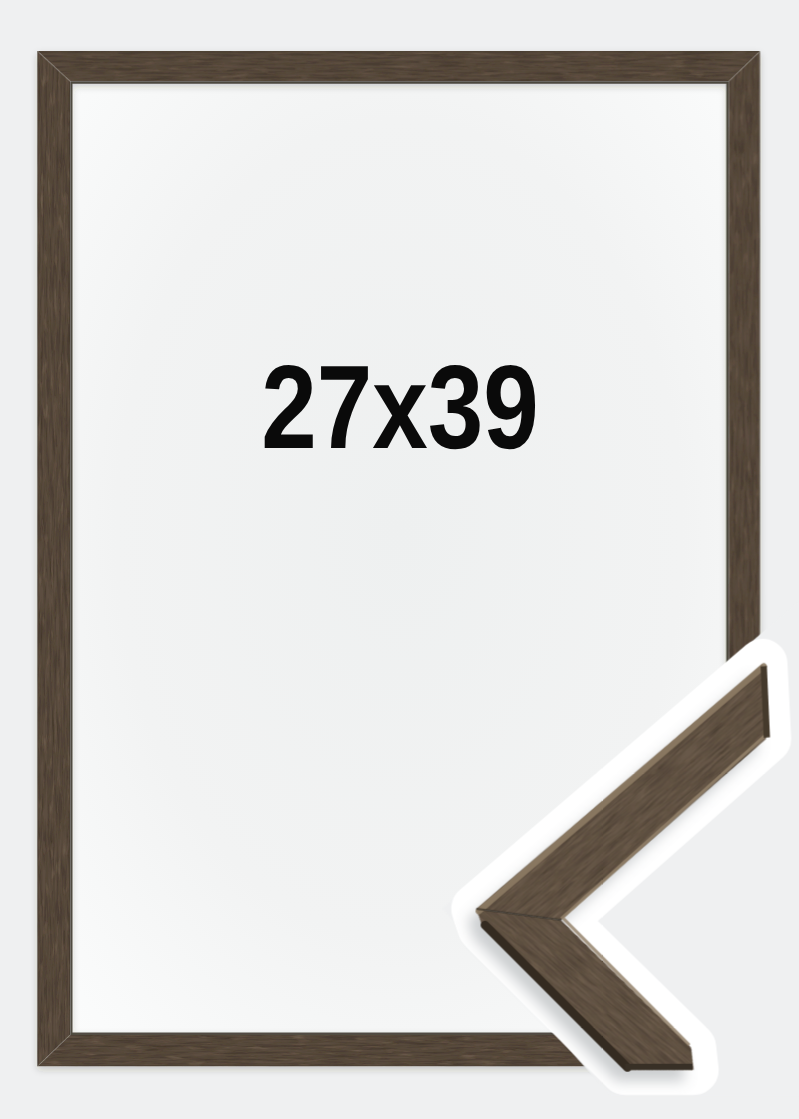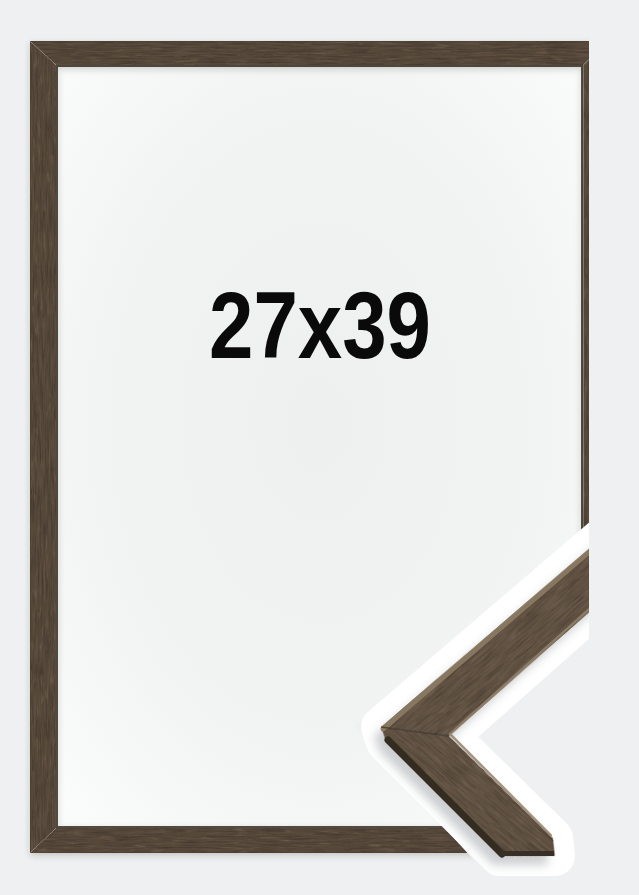--- a/index.html
+++ b/index.html
@@ -1,16 +1,16 @@
 <!DOCTYPE html>
 <html><head>
 <meta charset="utf-8">
 <style>
   html,body{margin:0;padding:0;background:#eff0f1;}
-  .stage{width:589px;height:895px;position:relative;overflow:hidden;}
+  .stage{width:639px;height:895px;position:relative;overflow:hidden;}
   svg{display:block;}
   .size-label{font-family:"Liberation Sans","DejaVu Sans",sans-serif;font-weight:700;}
   .halo{fill:#ffffff;stroke:#ffffff;stroke-width:40;stroke-linejoin:round;stroke-linecap:round;}
   .edge-outer{fill:none;stroke:#4a3e31;stroke-opacity:.5;stroke-width:1;}
   .edge-inner{fill:none;stroke:#2b231a;stroke-opacity:.8;stroke-width:2;}
   .bevel-top{stroke:#8d7b64;stroke-width:5;stroke-opacity:.9;fill:none;stroke-linecap:round;}
   .bevel-lip{stroke:#94826b;stroke-width:2.5;stroke-opacity:.85;fill:none;}
   .bevel-dark{stroke:#342b21;stroke-width:7;fill:none;stroke-linecap:round;}
   .bevel-end{stroke:#453a2c;stroke-width:5;fill:none;}
   .bevel-bottom{stroke:#38302​6;stroke:#383026;stroke-width:5;fill:none;}

